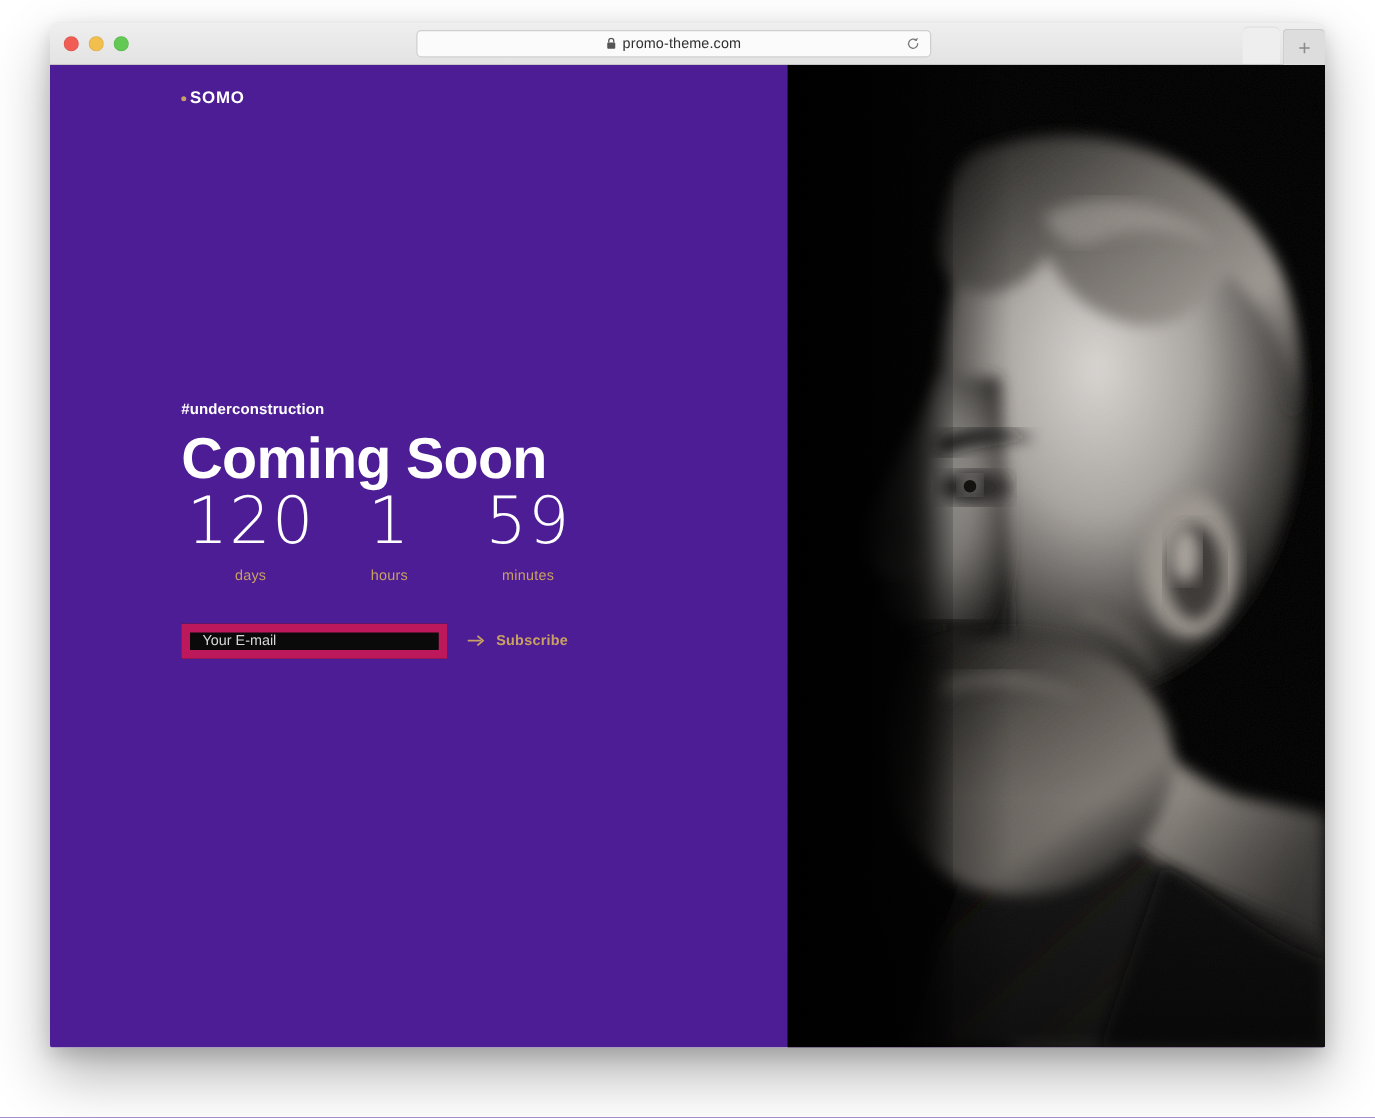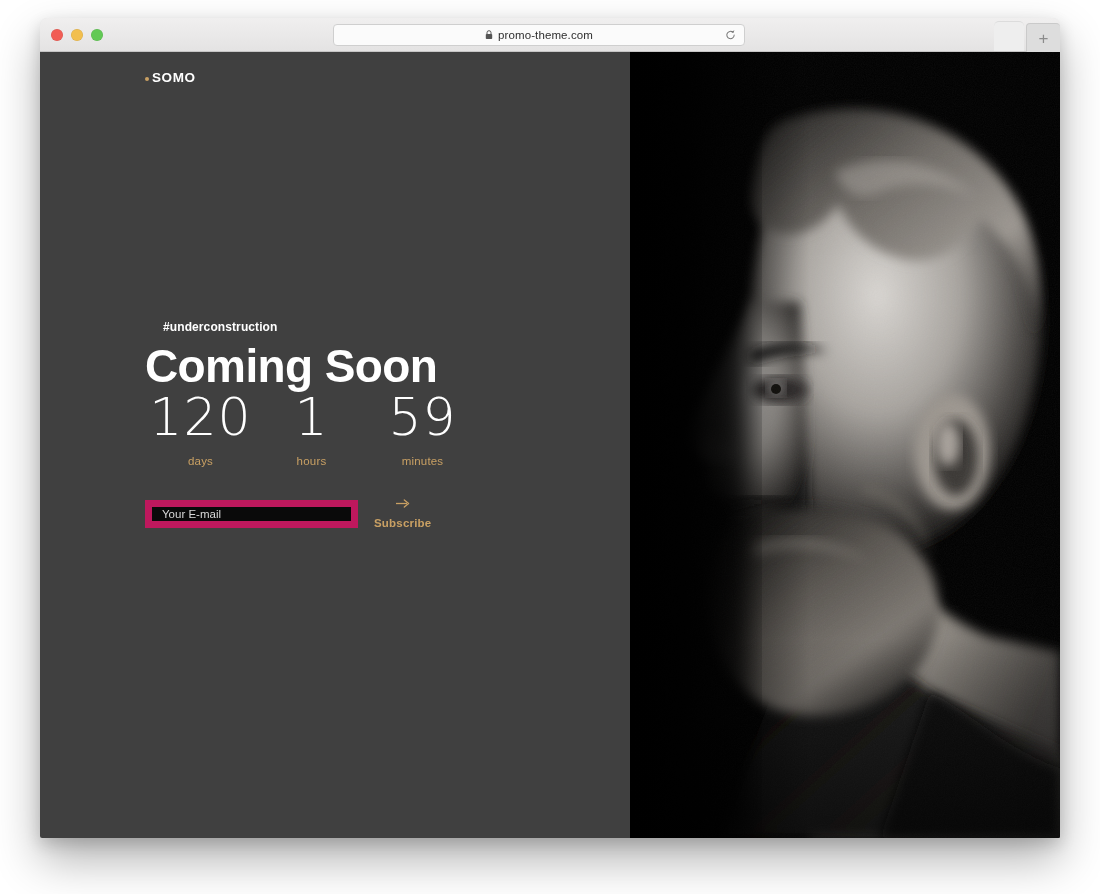--- a/index.html
+++ b/index.html
@@ -113,21 +113,21 @@
     background: #eeeeee;
     border-radius: 5px 5px 0 0;
     border-top: 1px solid #dcdcdc;
   }
 
   
   .viewport {
     position: relative;
     width: 1020px;
     height: 786px;
-    background: #404040;
+    background: #4c1d95;
     overflow: hidden;
   }
 
   
   .photo {
     position: absolute;
     right: 0;
     top: 0;
     width: 430px;
     height: 786px;
@@ -179,21 +179,20 @@
     top: 268px;
     width: 520px;
   }
 
   .tagline {
     font-size: 12px;
     font-weight: 700;
     color: #ffffff;
     letter-spacing: .1px;
     margin-bottom: 8px;
-    margin-left: 18px;
   }
 
   .headline {
     font-size: 46px;
     font-weight: 700;
     color: #ffffff;
     letter-spacing: -0.6px;
     line-height: 1.06;
   }
 
@@ -242,21 +241,20 @@
 
   .subscribe-btn {
     display: flex;
     align-items: center;
     gap: 9px;
     margin-left: 16px;
     background: none;
     border: none;
     cursor: pointer;
     padding: 0;
-    flex-direction: column;
   }
   .arrow-icon { display: block; }
   .subscribe-label {
     font-size: 11.5px;
     font-weight: 700;
     color: #c9a063;
     letter-spacing: .2px;
   }
 </style>
 </head>

